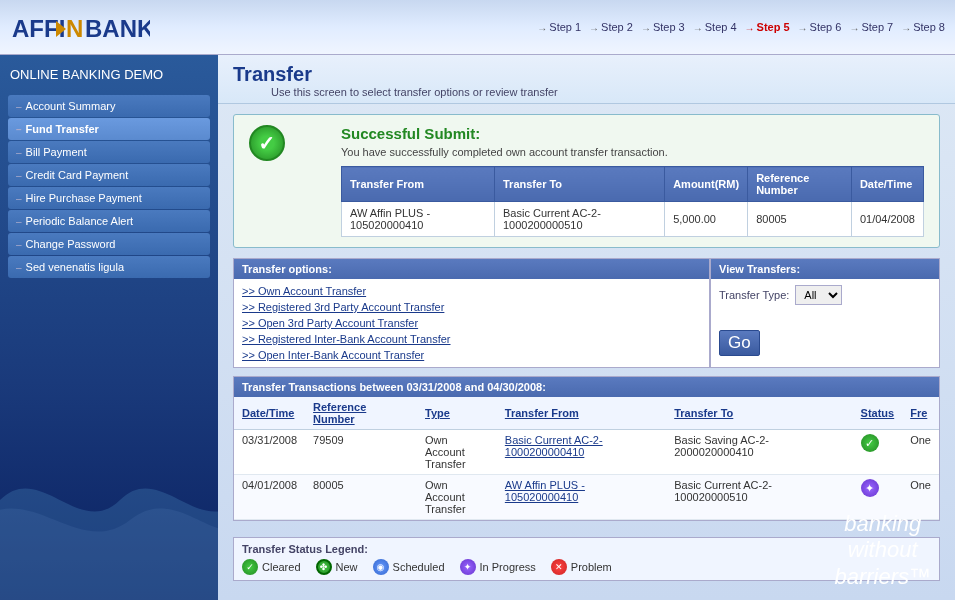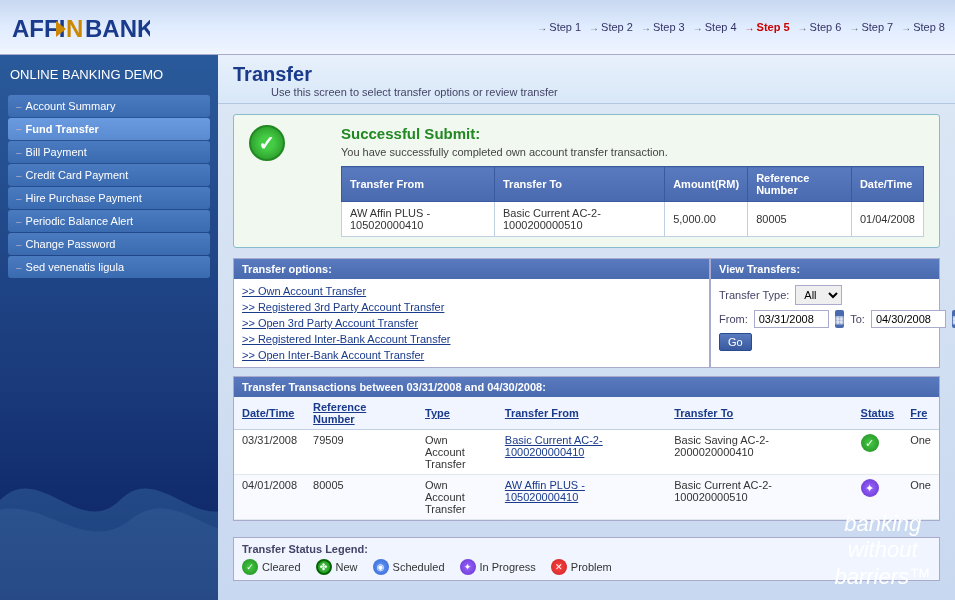--- a/index.html
+++ b/index.html
@@ -389,23 +389,24 @@
       font-size: 11px;
       width: 47px;
     }
 
     
     .go-btn {
       background: linear-gradient(to bottom, #5a7abf, #3a5a9f);
       color: white;
       border: 1px solid #2a4a8f;
       padding: 2px 8px;
-      font-size: 11px;
+      font-size: 17px;
       cursor: pointer;
       border-radius: 2px;
+      margin-top: 20px;
     }
   </style>
 </head>
 <body>
 
 <div id="header">
   <div id="logo">
     <svg width="140" height="40" viewBox="0 0 140 40">
 
       <text x="2" y="30" font-family="Arial" font-weight="bold" font-size="24" fill="#1a3a8b">AFFI</text>
@@ -549,28 +550,20 @@
       </div>
 
       <div id="view-transfers">
         <div class="section-header">View Transfers:</div>
         <div class="view-form">
           <div class="form-row">
             <span class="form-label">Transfer Type:</span>
             <select class="select-input">
               <option>All</option>
             </select>
-          </div>
-          <div class="form-row">
-            <span class="form-label">From:</span>
-            <input type="text" class="form-input" value="03/31/2008" style="">
-            <span class="date-icon">▦</span>
-            <span class="form-label">To:</span>
-            <input type="text" class="form-input" value="04/30/2008" style="">
-            <span class="date-icon">▦</span>
           </div>
           <div class="form-row">
             <button class="go-btn">Go</button>
           </div>
         </div>
       </div>
     </div>
 
     <div id="transactions-section">
       <div class="trans-header">Transfer Transactions between 03/31/2008 and 04/30/2008:</div>

